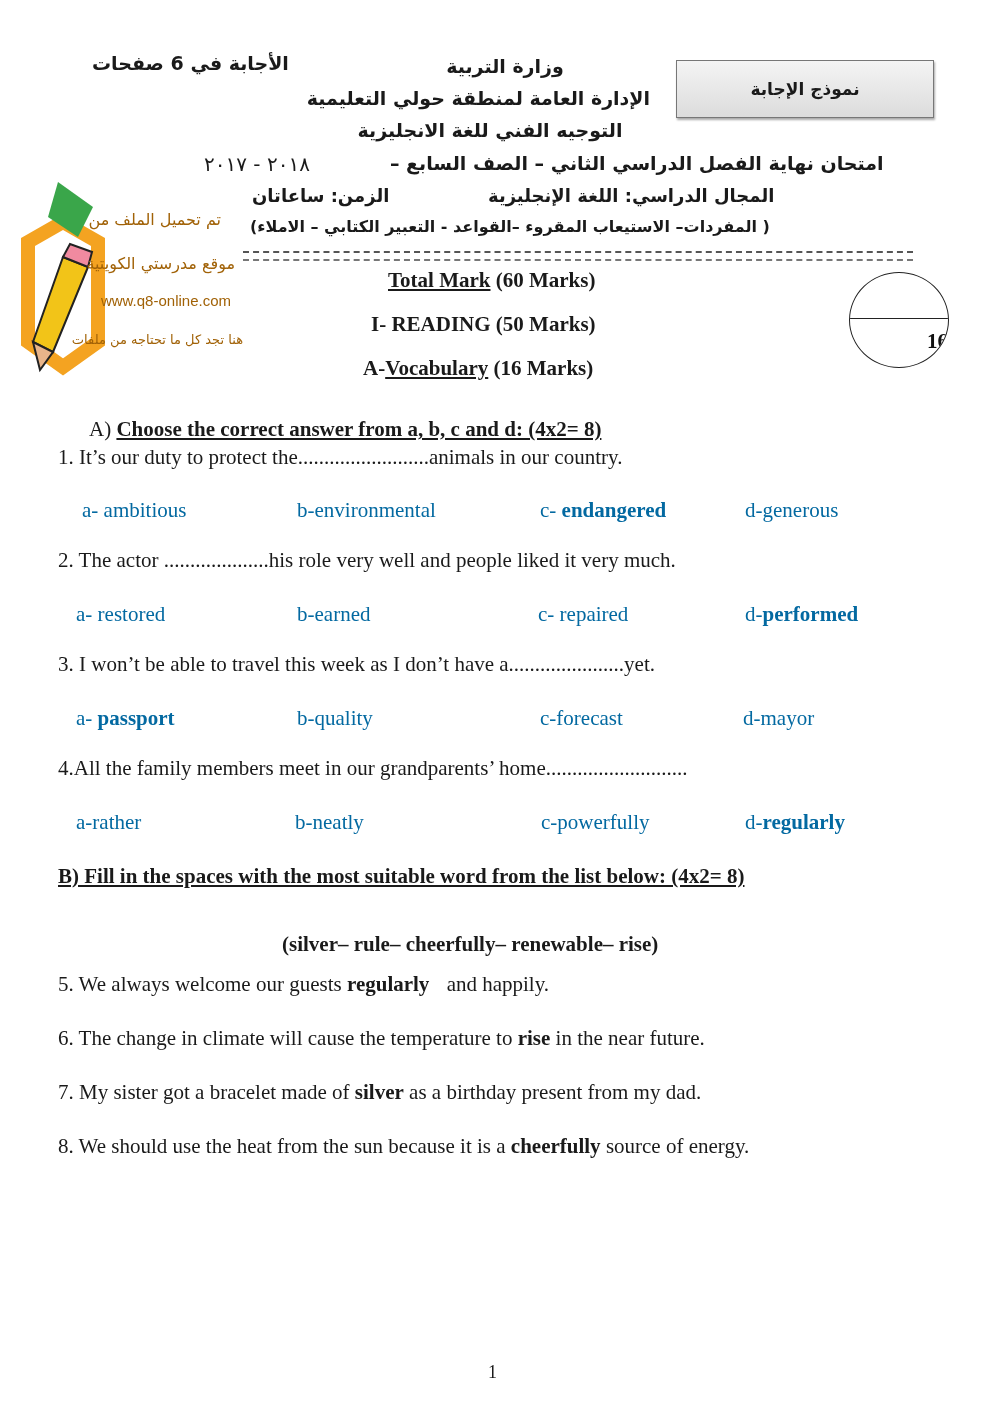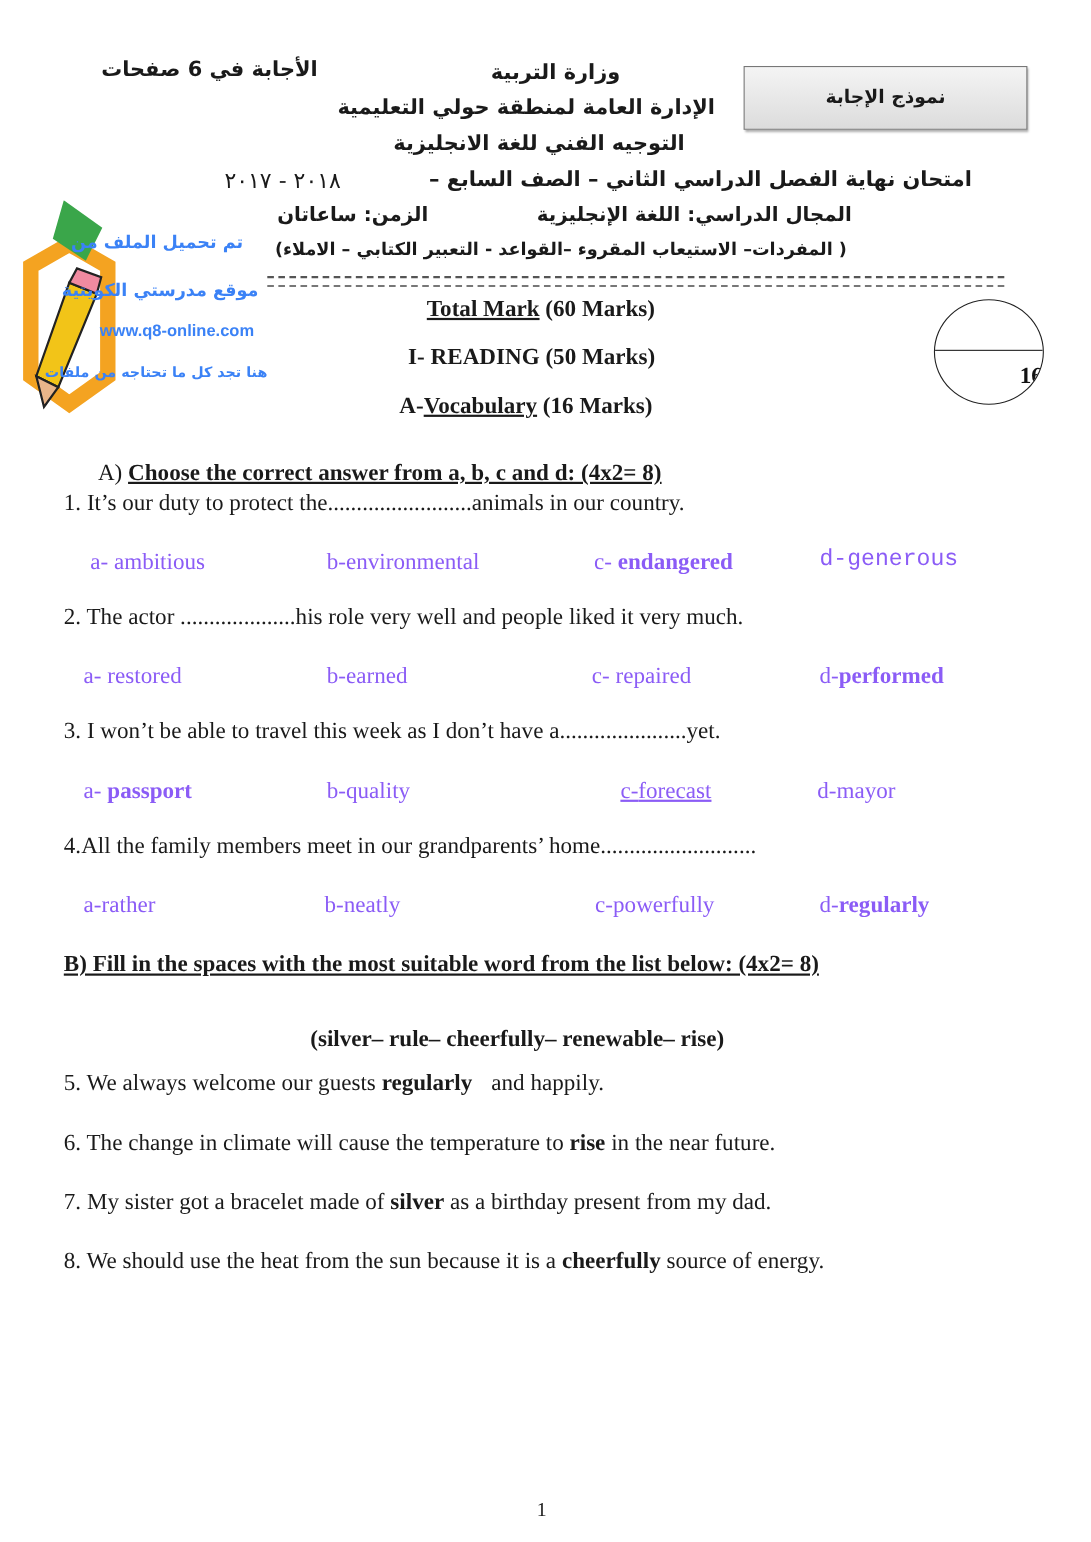--- a/index.html
+++ b/index.html
@@ -10,22 +10,22 @@
   .model-box { left: 676px; top: 60px; width: 256px; height: 56px; border: 1px solid #777; background: linear-gradient(#f4f4f4, #dcdcdc); box-shadow: 1px 2px 2px #aaa; display: flex; align-items: center; justify-content: center; }
   .model-box span { font-size: 17px; }
   .dashline { left: 243px; top: 251px; width: 670px; height: 6px; border-top: 2px dashed #555; border-bottom: 2px dashed #777; }
   .en { font-family: "Liberation Serif", serif; font-size: 21px; white-space: nowrap; color: #1a1a1a; }
   .bold { font-weight: bold; }
   .u { text-decoration: underline; }
   .score-circle { left: 849px; top: 272px; width: 98px; height: 94px; border: 1.5px solid #222; border-radius: 50%; overflow: hidden; }
   .score-circle .line { position: absolute; left: 0; right: 0; top: 45px; border-top: 1.5px solid #222; }
   .score-circle .val { position: absolute; left: 0; right: 0; top: 56px; text-align: right; font-family: Liberation Serif, serif; font-weight: bold; font-size: 21px; }
   .logo { left: 18px; top: 182px; width: 225px; height: 195px; }
-  .logo-text { font-family: "DejaVu Sans", sans-serif; font-weight: bold; color: #3b82f6; white-space: nowrap; position: absolute; direction: rtl; }
-  .opt { position: absolute; font-size: 21px; white-space: nowrap; color: #8b5cf6; text-align: right; }
+  .logo-text { font-family: "DejaVu Sans", sans-serif; font-weight: normal; color: #a16207; white-space: nowrap; position: absolute; direction: rtl; }
+  .opt { position: absolute; font-size: 21px; white-space: nowrap; color: #0369a1; text-align: right; }
   .pagenum { left: 488px; top: 1362px; font-size: 18px; }
 </style>
 </head>
 <body>
 
 <div class="abs ar" style="left:92px; top:52px; font-size:19px;">الأجابة في 6 صفحات</div>
 
 <div class="abs ar center-ar" style="left:330px; top:55px; width:350px; font-size:19px;">وزارة التربية</div>
 <div class="abs ar center-ar" style="left:330px; top:87px; width:320px; font-size:19px;">الإدارة العامة لمنطقة حولي التعليمية</div>
 <div class="abs ar center-ar" style="left:330px; top:119px; width:320px; font-size:19px;">التوجيه الفني للغة الانجليزية</div>
@@ -73,30 +73,30 @@
 <div class="abs en" style="left:89px; top:417px;">
   <span>A)</span>
   <span class="bold u">Choose the correct answer from a, b, c and d: (4x2= 8)</span>
 </div>
 
 <div id="questions">
     <div class="abs en" style="left: 58px; top: 445px;">1. It’s our duty to protect the.........................animals in our country.</div>
     <div class="opt" style="left: 82px; top: 498px;"><span>a- </span><span>ambitious</span></div>
     <div class="opt" style="left: 297px; top: 498px;"><span>b-</span><span>environmental</span></div>
     <div class="opt" style="left: 540px; top: 498px;"><span>c- </span><span style="font-weight: bold;">endangered</span></div>
-    <div class="opt" style="left: 745px; top: 498px; font-family: Liberation Mono, monospace;"><span>d-</span><span>generous</span></div>
+    <div class="opt" style="left: 745px; top: 498px;"><span>d-</span><span>generous</span></div>
     <div class="abs en" style="left: 58px; top: 548px;">2. The actor ....................his role very well and people liked it very much.</div>
     <div class="opt" style="left: 76px; top: 602px;"><span>a- </span><span>restored</span></div>
     <div class="opt" style="left: 297px; top: 602px;"><span>b-</span><span>earned</span></div>
     <div class="opt" style="left: 538px; top: 602px;"><span>c- </span><span>repaired</span></div>
     <div class="opt" style="left: 745px; top: 602px;"><span>d-</span><span style="font-weight: bold;">performed</span></div>
     <div class="abs en" style="left: 58px; top: 652px;">3. I won’t be able to travel this week as I don’t have a......................yet.</div>
     <div class="opt" style="left: 76px; top: 706px;"><span>a- </span><span style="font-weight: bold;">passport</span></div>
     <div class="opt" style="left: 297px; top: 706px;"><span>b-</span><span>quality</span></div>
-    <div class="opt" style="left: 564px; top: 706px; text-decoration: underline;"><span>c-</span><span>forecast</span></div>
+    <div class="opt" style="left: 540px; top: 706px;"><span>c-</span><span>forecast</span></div>
     <div class="opt" style="left: 743px; top: 706px;"><span>d-</span><span>mayor</span></div>
     <div class="abs en" style="left: 58px; top: 756px;">4.All the family members meet in our grandparents’ home...........................</div>
     <div class="opt" style="left: 76px; top: 810px;"><span>a-</span><span>rather</span></div>
     <div class="opt" style="left: 295px; top: 810px;"><span>b-</span><span>neatly</span></div>
     <div class="opt" style="left: 541px; top: 810px;"><span>c-</span><span>powerfully</span></div>
     <div class="opt" style="left: 745px; top: 810px;"><span>d-</span><span style="font-weight: bold;">regularly</span></div>
   </div>
 
 <div class="abs en bold u" style="left:58px; top:864px;">B) Fill in the spaces with the most suitable word from the list below: (4x2= 8)</div>
 <div class="abs en bold" style="left:282px; top:932px;">(silver– rule– cheerfully– renewable– rise)</div>

